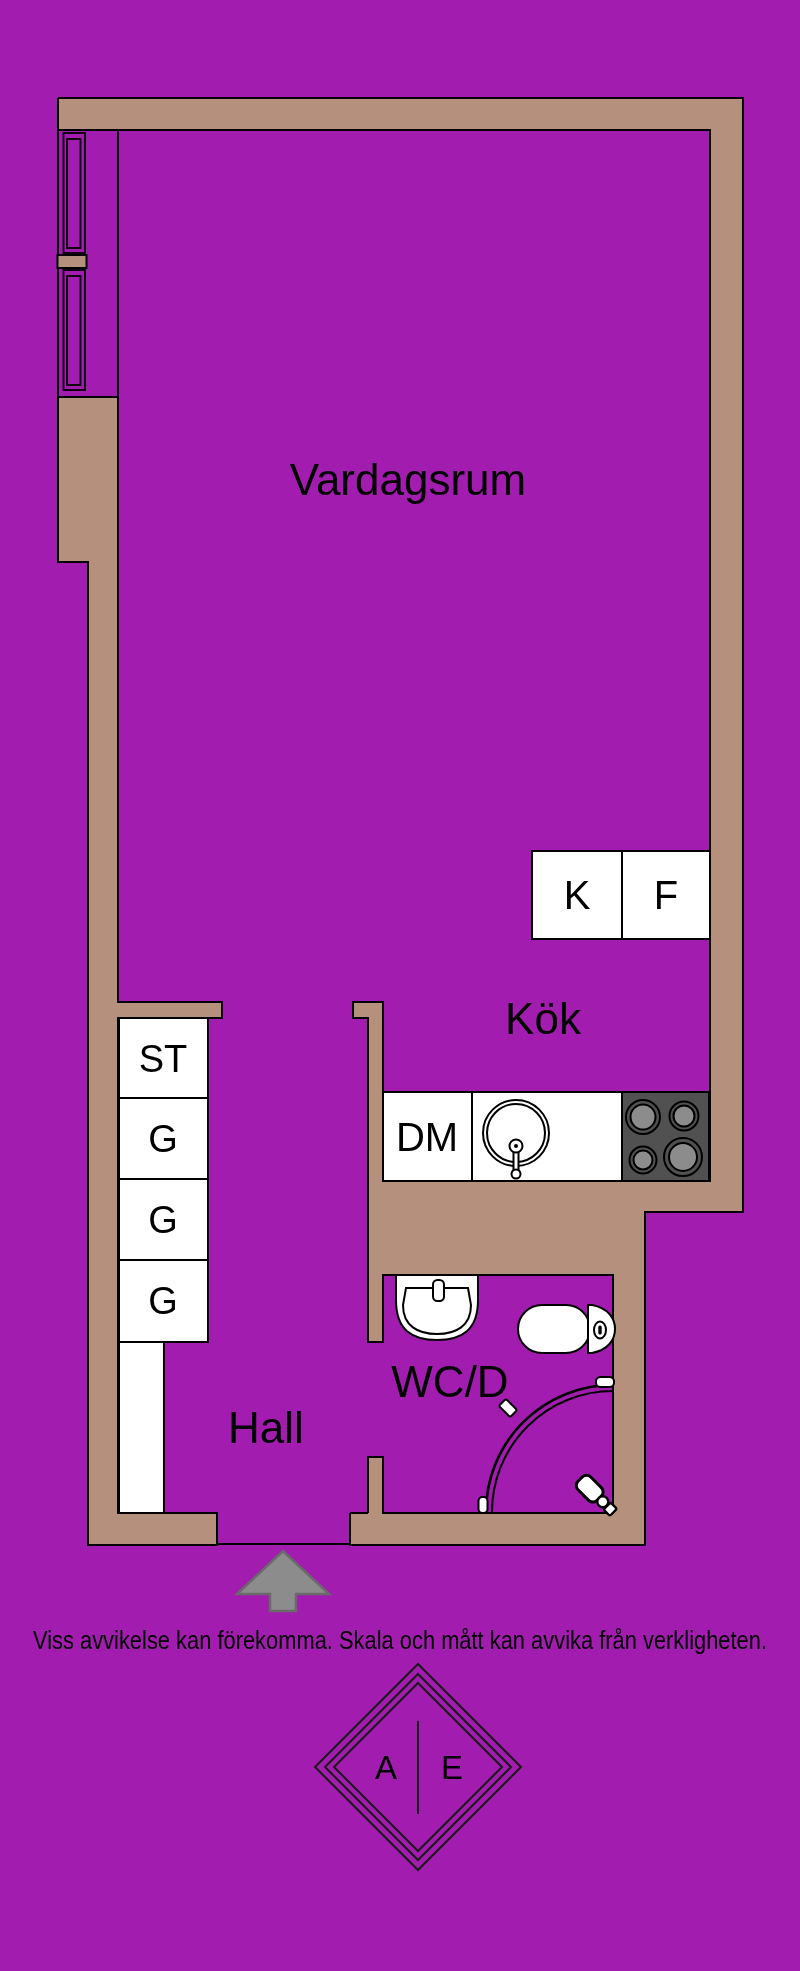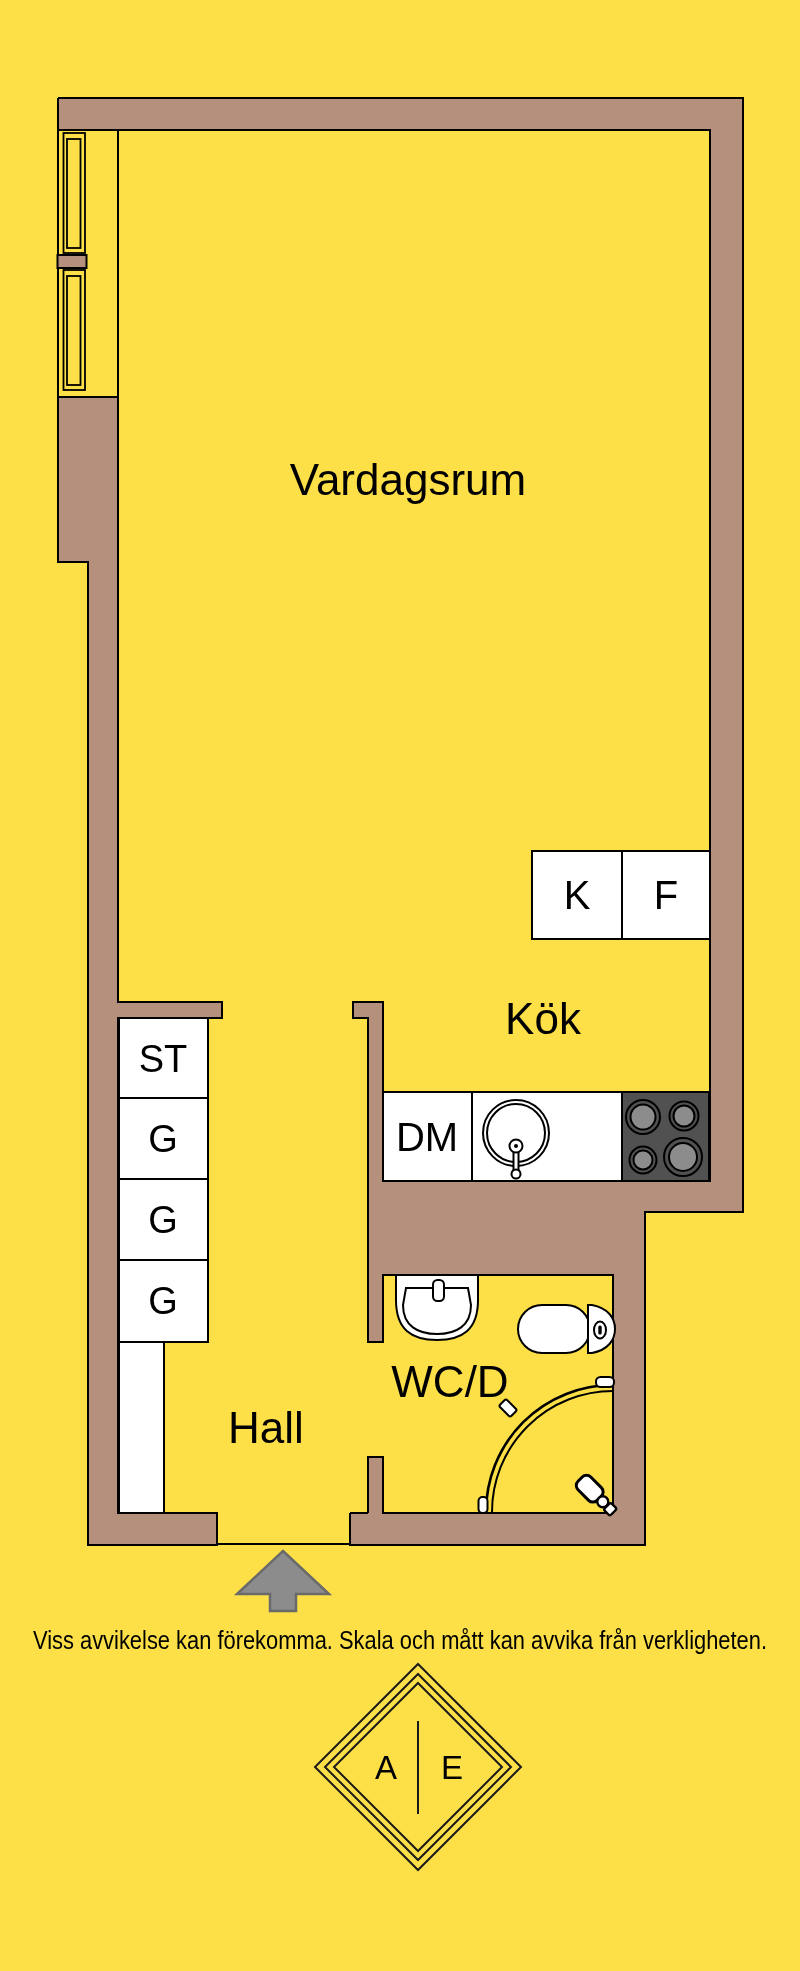--- a/index.html
+++ b/index.html
@@ -1,20 +1,20 @@
 <!DOCTYPE html>
 <html><head>
 <meta charset="utf-8">
 <style>
   html, body { margin: 0; padding: 0; background: #ffffff; }
   .page {
     position: relative;
     width: 800px;
     height: 1971px;
-    background: #fde047;
+    background: #a21caf;
     font-family: "Liberation Sans", sans-serif;
   }
   svg text {
     font-family: "Liberation Sans", sans-serif;
     fill: #000000;
   }
   .label-room   { font-size: 44px; }
   .label-appl   { font-size: 40px; }
   .label-closet { font-size: 38px; }
   .label-note   { font-size: 26px; }

